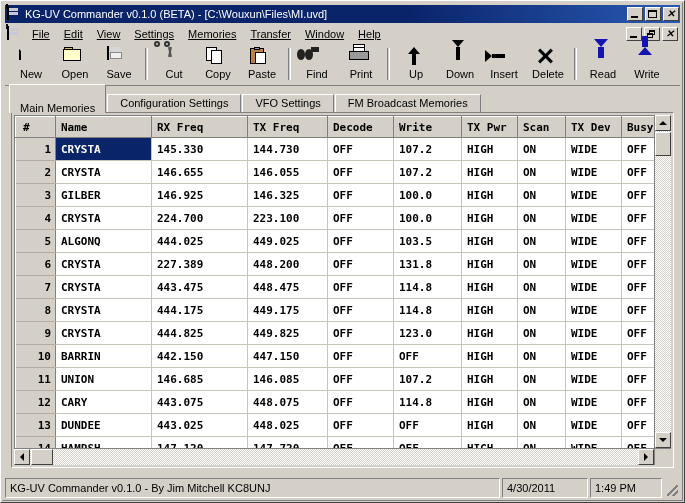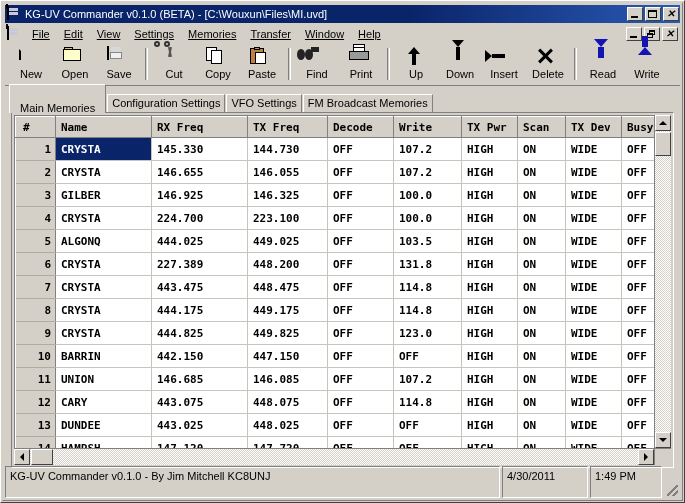--- a/index.html
+++ b/index.html
@@ -138,21 +138,21 @@
 
   
   .tabstrip {
     position: absolute;
     left: 8px; top: 89px; right: 8px;
     height: 21px;
     display: flex; align-items: flex-end;
   }
   .tab {
     height: 19px;
-    padding: 0 4px;
+    padding: 0 12px;
     background: #d4d0c8;
     border: 1px solid #ffffff;
     border-right-color: #808080;
     border-bottom: none;
     box-sizing: border-box;
     font-size: 11px;
     line-height: 17px;
     color: #000;
     margin-right: 1px;
     cursor: default;
@@ -290,21 +290,21 @@
   .corner-box {
     position:absolute; right:2px; bottom:2px; width:17px; height:17px;
     background:#d4d0c8; border-left:1px solid #808080; border-top:1px solid #808080;
     box-sizing:border-box;
   }
 
   
   .statusbar {
     position: absolute;
     left: 2px; right: 2px; bottom: 2px;
-    height: 32px;
+    height: 20px;
     display: flex; align-items: stretch;
     gap: 2px;
   }
   .sb-pane {
     border: 1px solid #808080;
     border-right-color: #ffffff;
     border-bottom-color: #ffffff;
     box-sizing: border-box;
     font-size: 11px;
     color: #000;

